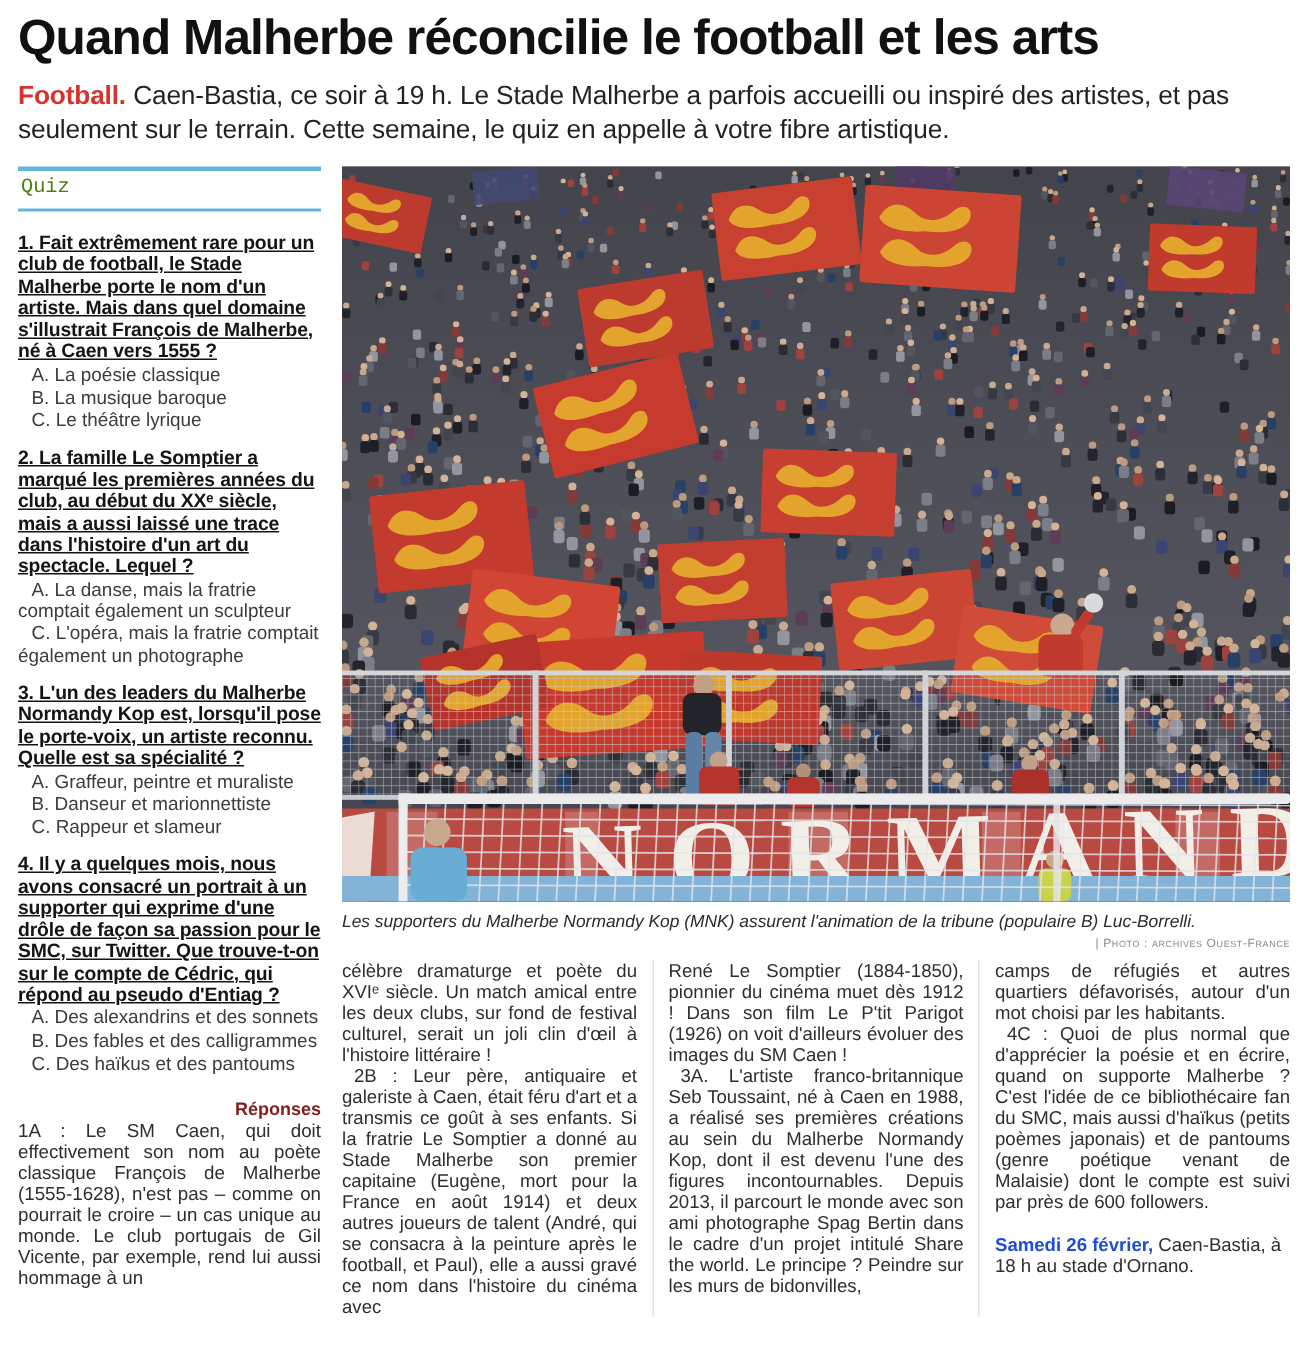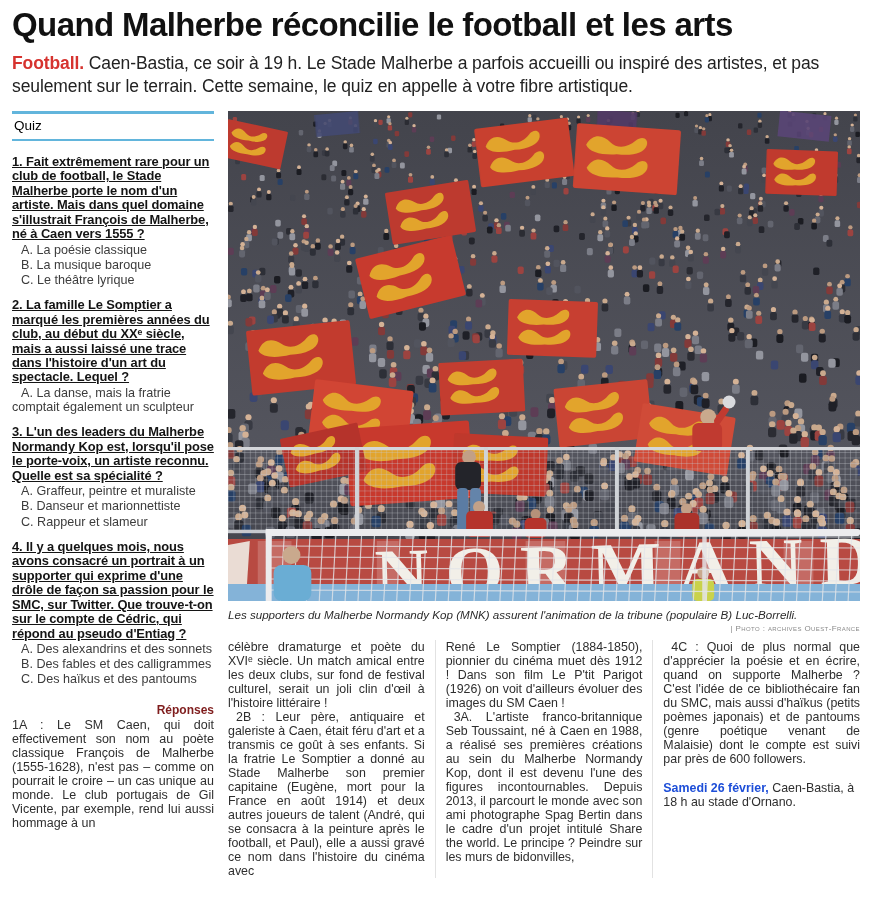--- a/index.html
+++ b/index.html
@@ -3,21 +3,21 @@
 <meta charset="utf-8">
 <style>
   html,body{margin:0;padding:0;background:#ffffff;}
   body{width:870px;height:900px;overflow:hidden;font-family:"Liberation Sans","DejaVu Sans",sans-serif;color:#1b1b1b;-webkit-font-smoothing:antialiased;}
   .page{width:870px;height:900px;box-sizing:border-box;padding:6px 10px 0 12px;background:#fff;}
   h1.title{margin:2px 0 9px 0;font-size:33px;line-height:1.05;font-weight:bold;letter-spacing:-0.6px;color:#111;}
   p.lead{margin:0 0 13px 0;font-size:17.5px;line-height:1.32;color:#222;max-width:830px;letter-spacing:-0.1px;}
   .lead .kicker{color:#d6332f;font-weight:bold;}
   .body-wrap{display:flex;gap:14px;}
   .quizcol{width:202px;flex:none;}
-  .kicker-box{border-top:3px solid #62b5dc;border-bottom:2px solid #62b5dc;padding:4px 0 6px 2px;font-size:13.5px;color:#000000;margin-bottom:14px;}
+  .kicker-box{border-top:3px solid #62b5dc;border-bottom:2px solid #62b5dc;padding:4px 0 6px 2px;font-size:13.5px;color:#4d7c0f;margin-bottom:14px;font-family:Liberation Mono, monospace;}
   .q{margin:0 0 11px 0;}
   .q .qtext{margin:0;font-weight:bold;font-size:12.9px;line-height:1.12;color:#141414;text-align:left;letter-spacing:-0.1px;text-decoration:underline;}
   .q .opt{margin:1px 0 0 0;font-size:12.6px;line-height:1.13;color:#3c3c3c;text-indent:9px;}
   .responses{margin-top:16px;}
   .responses h3{margin:0 0 1px 0;font-size:12px;font-weight:bold;color:#7f1d1d;text-align:right;}
   .responses p{margin:0;font-size:12.5px;line-height:1.12;color:#2e2e2e;text-align:justify;hyphens:auto;-webkit-hyphens:auto;}
   .main{flex:1;min-width:0;}
   figure{margin:0;}
   .photo-frame{width:100%;height:490px;display:block;background:#3a3b42;}
   figcaption{display:block;margin-top:4px;}
@@ -47,20 +47,21 @@
       <div class="q">
         <p class="qtext">1. Fait extrêmement rare pour un club de football, le Stade Malherbe porte le nom d'un artiste. Mais dans quel domaine s'illustrait François de Malherbe, né à Caen vers 1555 ?</p>
         <p class="opt">A. La poésie classique</p>
         <p class="opt">B. La musique baroque</p>
         <p class="opt">C. Le théâtre lyrique</p>
       </div>
 
       <div class="q">
         <p class="qtext">2. La famille Le Somptier a marqué les premières années du club, au début du XXᵉ siècle, mais a aussi laissé une trace dans l'histoire d'un art du spectacle. Lequel ?</p>
         <p class="opt">A. La danse, mais la fratrie comptait également un sculpteur</p>
+        <p class="opt">C. L'opéra, mais la fratrie comptait également un photographe</p>
       </div>
 
       <div class="q">
         <p class="qtext">3. L'un des leaders du Malherbe Normandy Kop est, lorsqu'il pose le porte-voix, un artiste reconnu. Quelle est sa spécialité ?</p>
         <p class="opt">A. Graffeur, peintre et muraliste</p>
         <p class="opt">B. Danseur et marionnettiste</p>
         <p class="opt">C. Rappeur et slameur</p>
       </div>
 
       <div class="q">
@@ -1958,19 +1959,20 @@
       <div class="cols">
         <div class="col">
           <p>célèbre dramaturge et poète du XVIᵉ siècle. Un match amical entre les deux clubs, sur fond de festival culturel, serait un joli clin d'œil à l'histoire littéraire !</p>
           <p class="indent">2B : Leur père, antiquaire et galeriste à Caen, était féru d'art et a transmis ce goût à ses enfants. Si la fratrie Le Somptier a donné au Stade Malherbe son premier capitaine (Eugène, mort pour la France en août 1914) et deux autres joueurs de talent (André, qui se consacra à la peinture après le football, et Paul), elle a aussi gravé ce nom dans l'histoire du cinéma avec</p>
         </div>
         <div class="col">
           <p>René Le Somptier (1884-1850), pionnier du cinéma muet dès 1912 ! Dans son film Le P'tit Parigot (1926) on voit d'ailleurs évoluer des images du SM Caen !</p>
           <p class="indent">3A. L'artiste franco-britannique Seb Toussaint, né à Caen en 1988, a réalisé ses premières créations au sein du Malherbe Normandy Kop, dont il est devenu l'une des figures incontournables. Depuis 2013, il parcourt le monde avec son ami photographe Spag Bertin dans le cadre d'un projet intitulé Share the world. Le principe ? Peindre sur les murs de bidonvilles,</p>
         </div>
         <div class="col">
+          <p>camps de réfugiés et autres quartiers défavorisés, autour d'un mot choisi par les habitants.</p>
           <p class="indent">4C : Quoi de plus normal que d'apprécier la poésie et en écrire, quand on supporte Malherbe ? C'est l'idée de ce bibliothécaire fan du SMC, mais aussi d'haïkus (petits poèmes japonais) et de pantoums (genre poétique venant de Malaisie) dont le compte est suivi par près de 600 followers.</p>
           <p class="match"><span class="b">Samedi 26 février,</span><span> Caen-Bastia, à 18 h au stade d'Ornano.</span></p>
         </div>
       </div>
     </div>
   </div>
 </div>
 
 </body></html>

